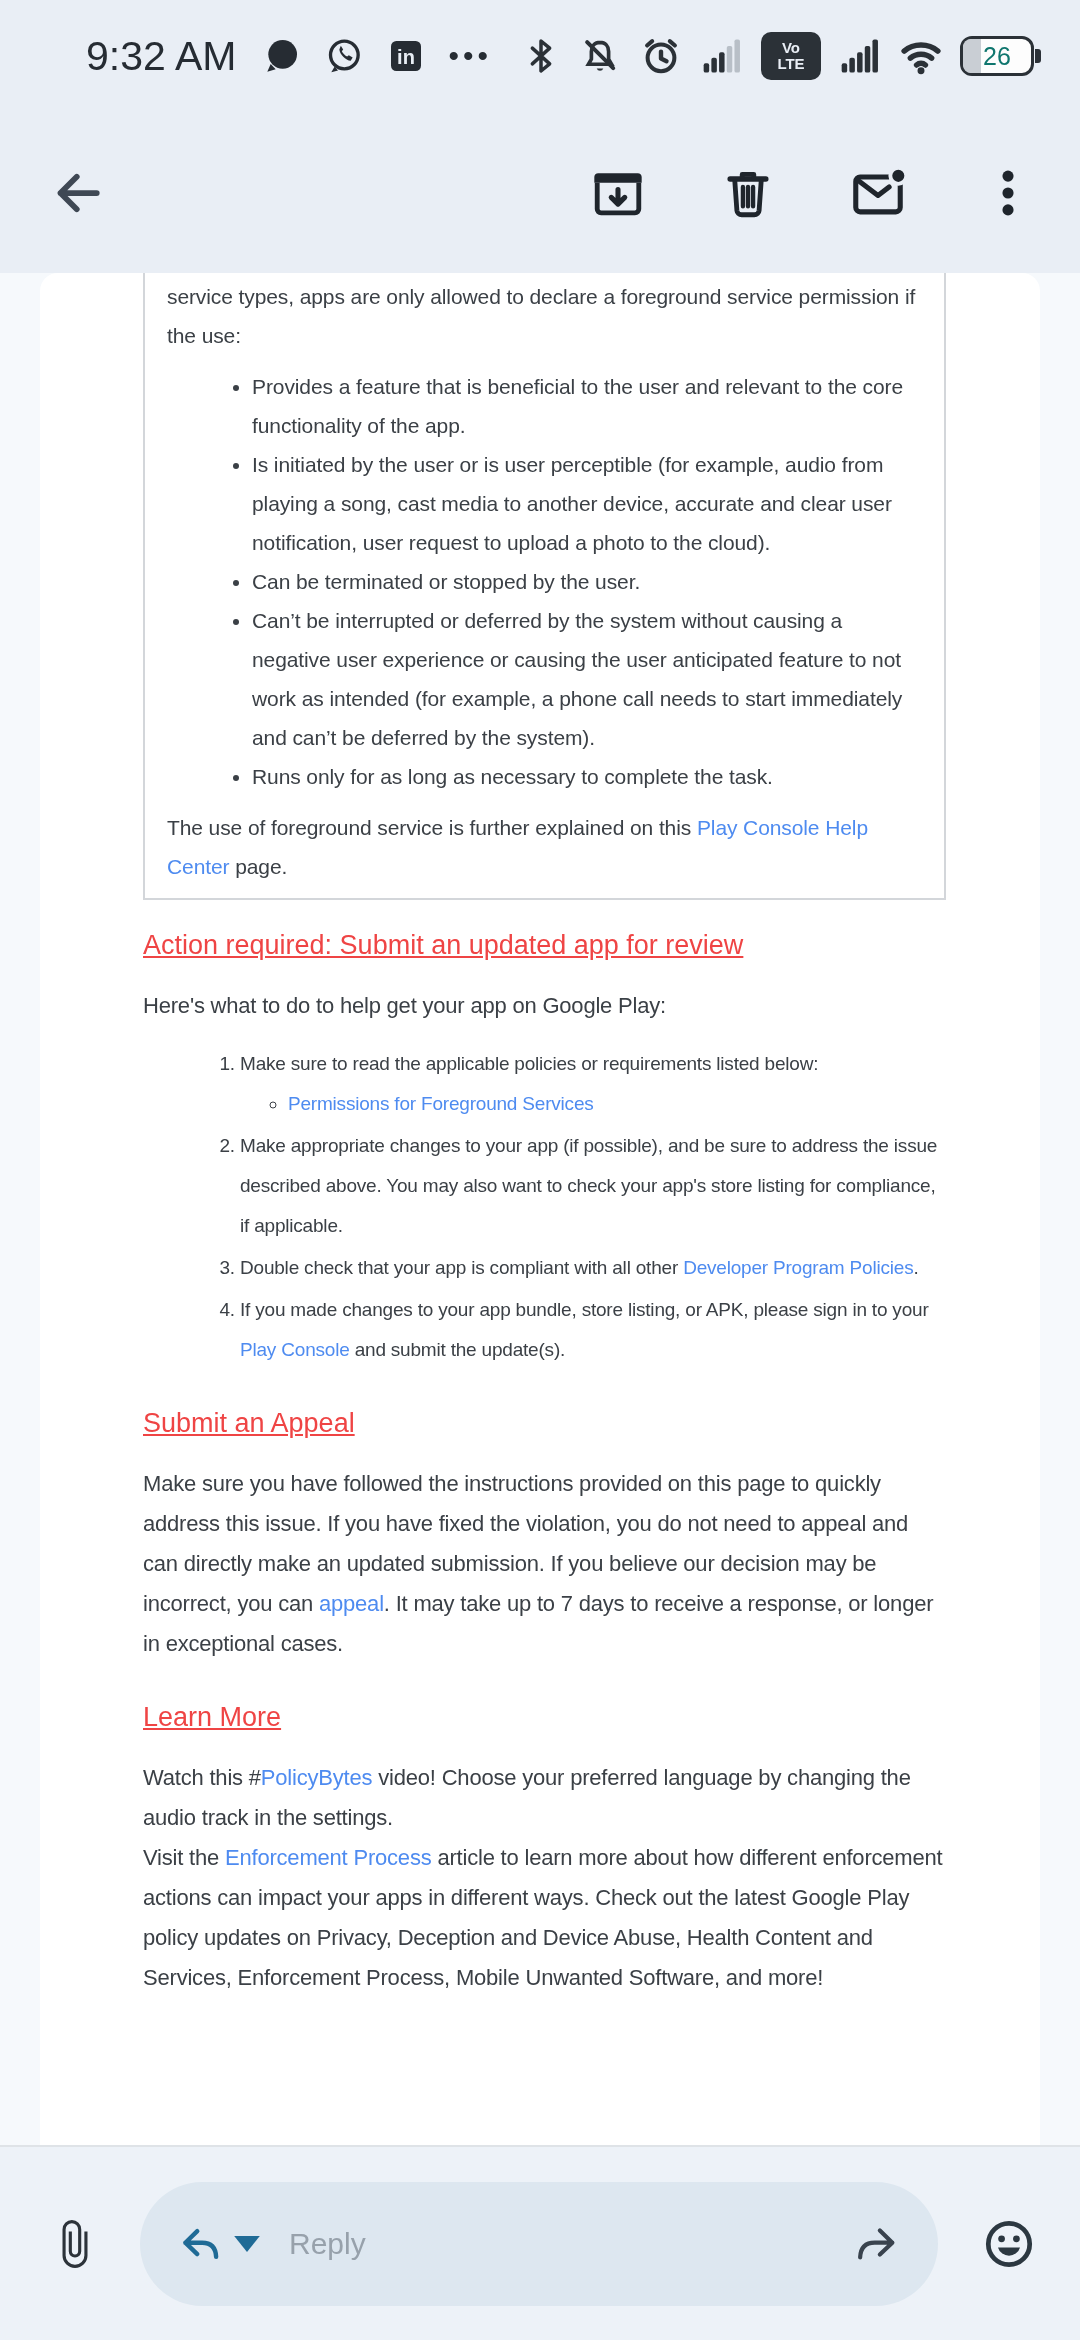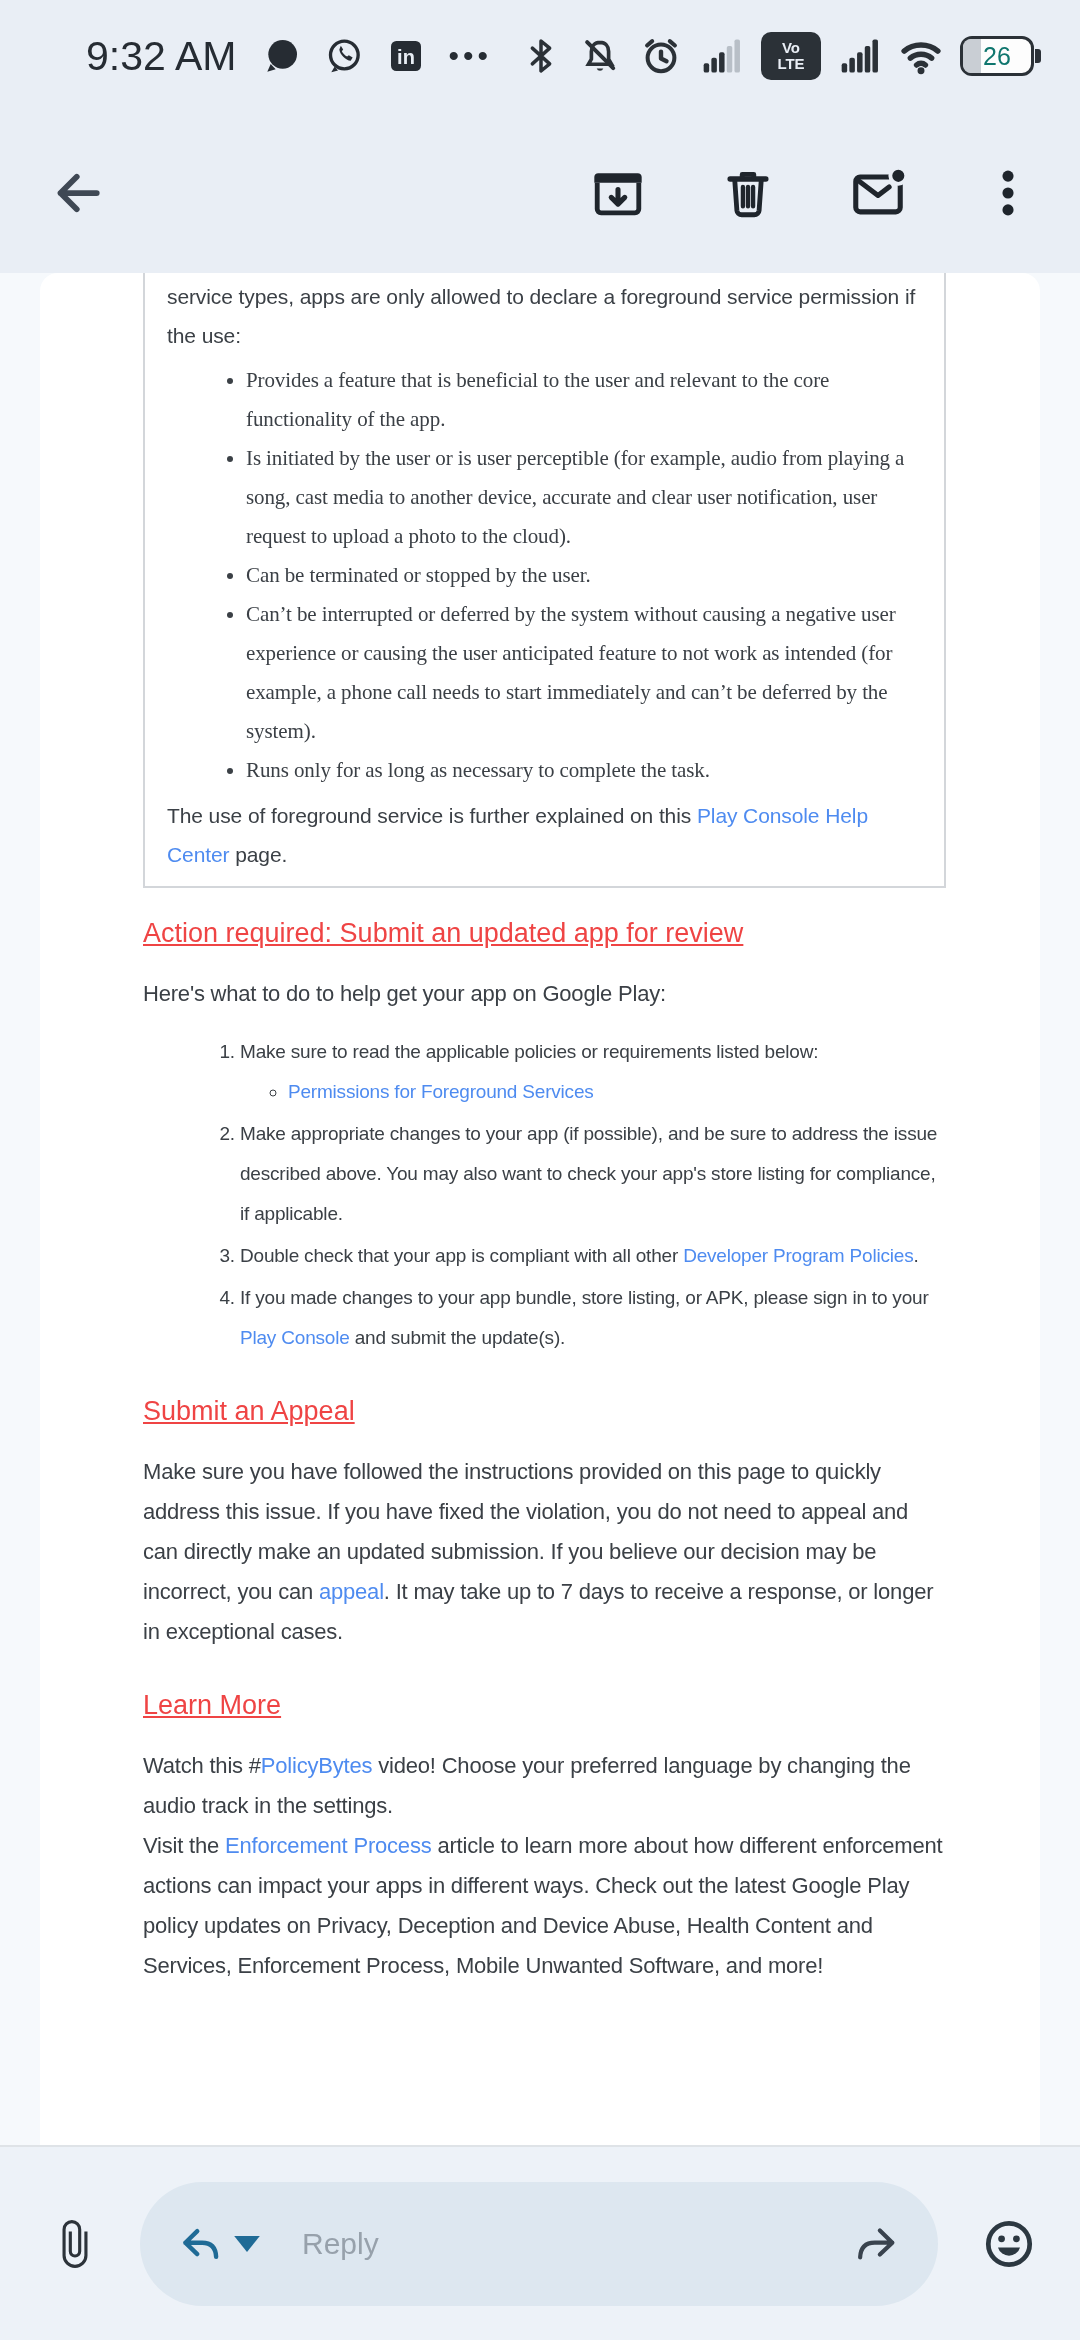--- a/index.html
+++ b/index.html
@@ -27,40 +27,40 @@
   .tb-back svg{width:60px;height:60px;color:#3f4854;}
   .tb-actions{display:flex;align-items:center;gap:70px;margin-left:auto;}
   
   .content{height:1872px;background:#f6f9fc;overflow:hidden;}
   .card{margin:0 40px;background:#ffffff;min-height:100%;box-sizing:border-box;
         padding:0 94px 0 103px;border-radius:18px 18px 0 0;}
   .card, .card p, .card li{color:#3b4046;}
   .qbox{border:2px solid #d3d6da;border-top:none;padding:4px 20px 12px 22px;
         font-size:21px;line-height:39px;letter-spacing:-0.1px;}
   .qbox p{margin:0;font-size:21px;line-height:39px;letter-spacing:-0.1px;}
-  .qbox ul{margin:6px;padding-left:73px;font-family:Liberation Serif, serif;}
+  .qbox ul{margin:12px;padding-left:73px;}
   .qbox li{font-size:21px;line-height:39px;}
   h3.ehead{font-size:27px;line-height:38px;font-weight:400;color:#ef4444;margin:26px 0 22px;text-decoration:underline;}
   h3.gap{margin-top:34px;}
   .card p.body{font-size:22px;line-height:40px;letter-spacing:-0.2px;margin:0 0 18px;}
   .card p.tight{margin:0;}
   ol.steps{margin:8px 0 18px;padding-left:97px;font-size:19px;letter-spacing:-0.2px;}
   ol.steps>li{line-height:40px;margin:2px 0;}
   ol.steps ul.sub{list-style:circle;margin:0;padding-left:48px;}
   ol.steps ul.sub li{line-height:40px;}
   .lnk{color:#4e8bf0;}
   
   .replybar{height:195px;background:#edf2f8;border-top:2px solid #dfe3e7;display:flex;align-items:center;
             padding:0 44px 0 50px;box-sizing:border-box;}
   .clip{width:50px;height:50px;color:#2c333a;flex:0 0 auto;}
   .pill{flex:1;height:124px;margin:0 44px 0 40px;background:#dde7f0;border-radius:62px;display:flex;align-items:center;
         padding:0 38px;box-sizing:border-box;}
   .pill .reply-ic{width:44px;height:44px;color:#1f6b96;}
   .pill .tri{width:26px;height:16px;margin-left:12px;color:#1f6b96;}
-  .pill .ph{flex:1;margin-left:42px;font-size:30px;color:#97a1ab;}
+  .pill .ph{flex:1;margin-left:29px;font-size:30px;color:#97a1ab;}
   .pill .fwd-ic{width:46px;height:46px;color:#39434e;}
   .smile{width:54px;height:54px;color:#2c3841;flex:0 0 auto;}
 </style>
 </head>
 <body>
 
 <div class="screen">
 
   <div class="statusbar">
     <span class="sb-time">9:32 AM</span>

